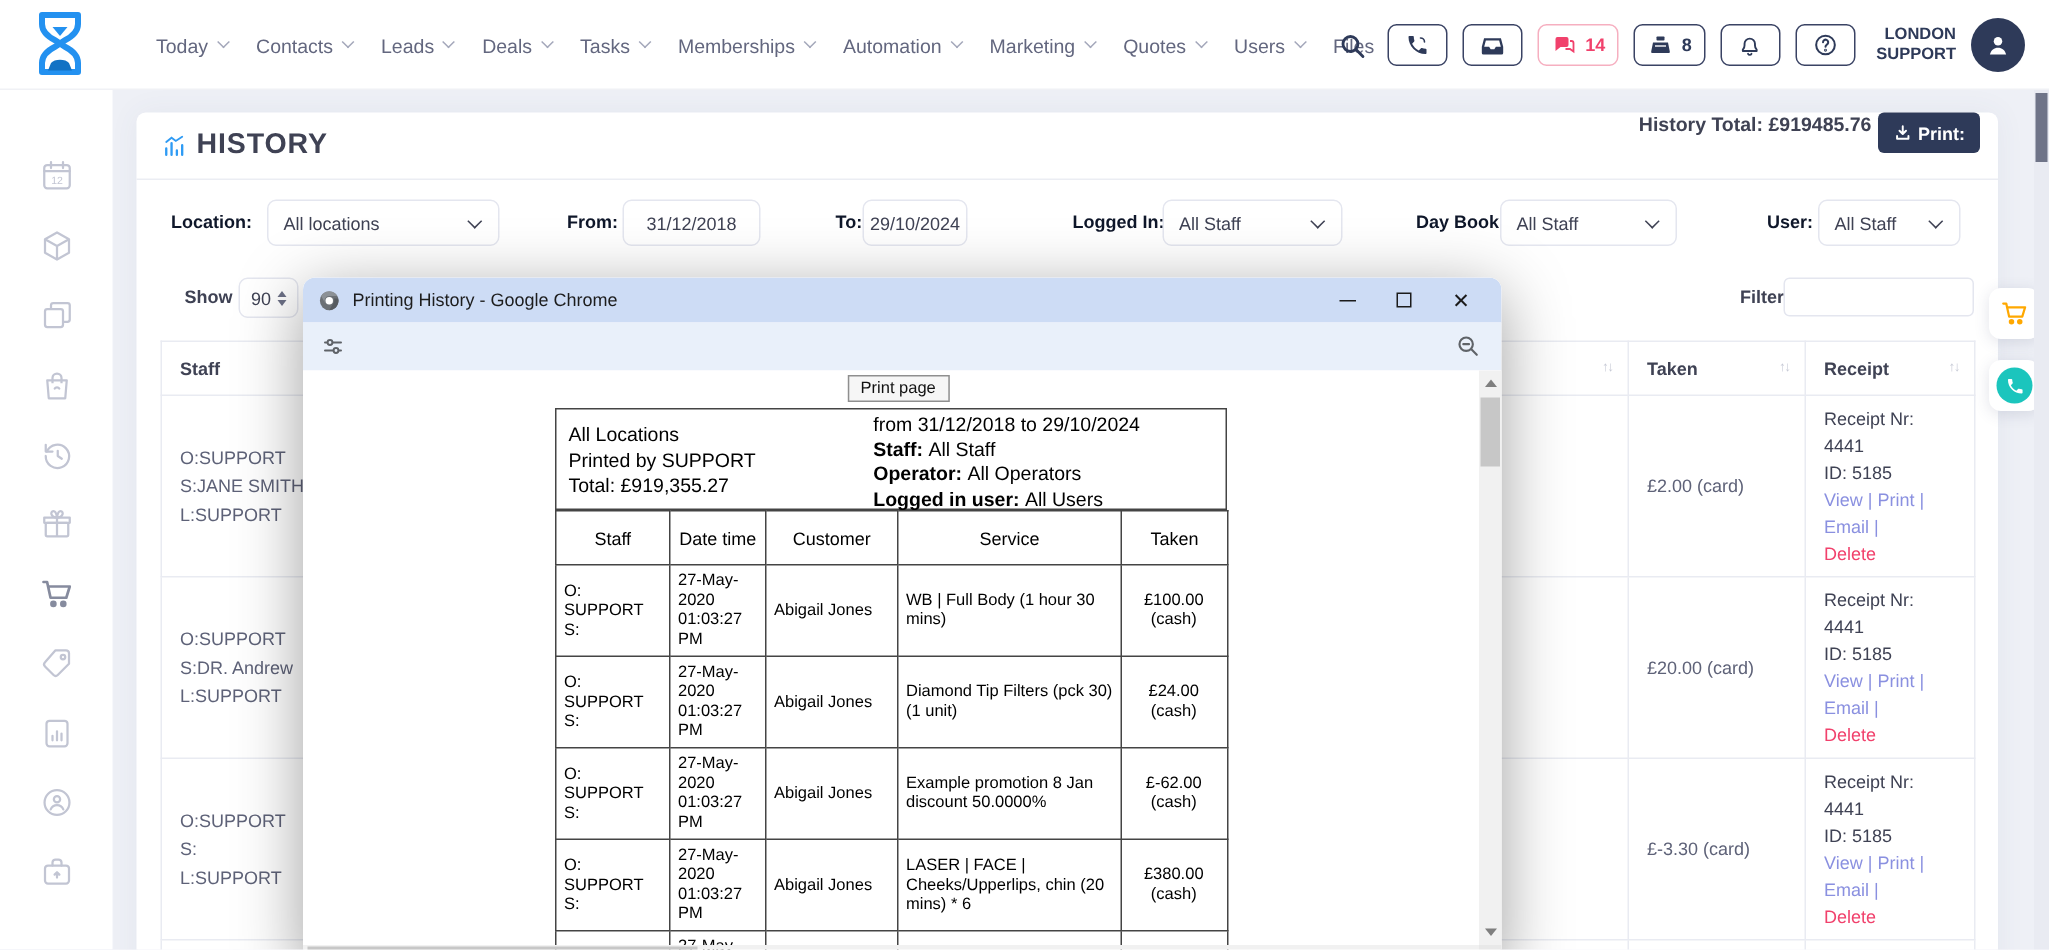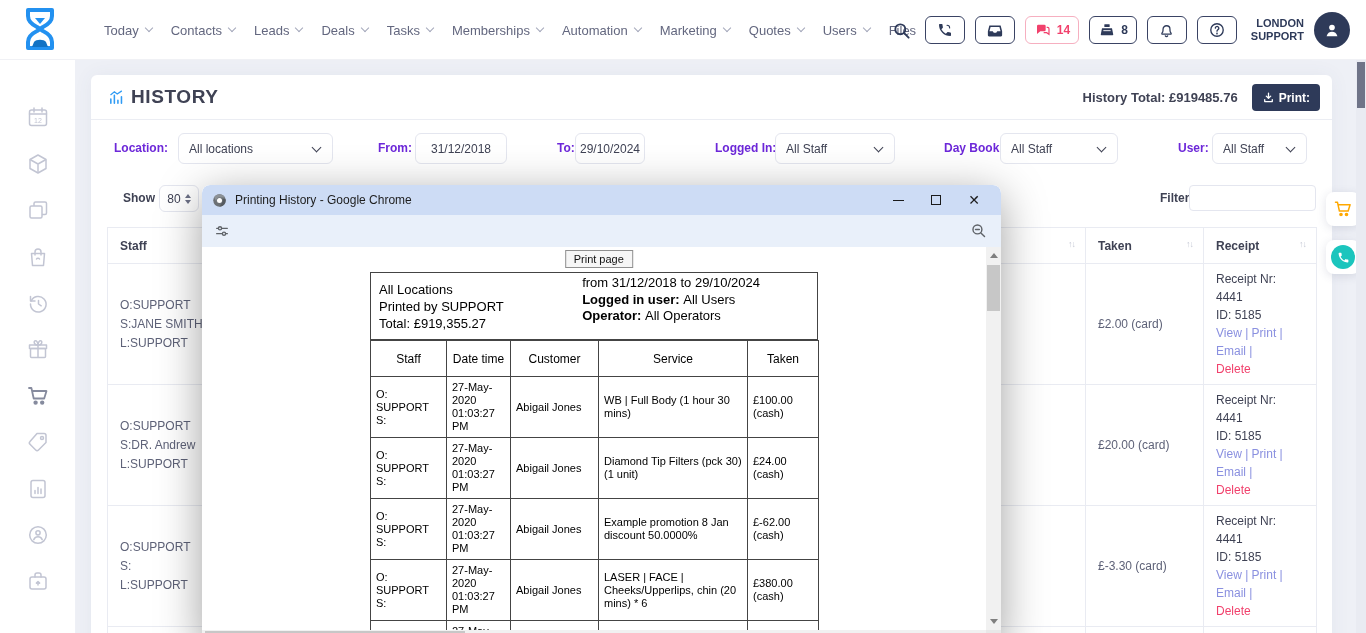--- a/index.html
+++ b/index.html
@@ -25,27 +25,27 @@
 
   
   .sidebar{position:absolute;left:0;top:60px;width:75px;height:573px;background:#fff;z-index:4}
   .side-ic{position:absolute;left:26px;width:24px;height:24px;cursor:pointer}
 
   
   .panel{position:absolute;left:91px;top:75px;width:1241px;height:600px;background:#fff;
     border-radius:6px;box-shadow:0 0 20px rgba(76,87,125,.06);z-index:1}
   .panel-head{position:relative;height:45px;border-bottom:1px solid #ebedf3;display:flex;align-items:center}
   .panel-title{font-size:19px;font-weight:700;color:#3f4254;letter-spacing:.6px;margin-left:6px}
-  .head-right{position:absolute;right:12px;top:0;height:45px;display:flex;align-items:center;gap:14px}
+  .head-right{position:absolute;right:12px;top:0;height:45px;display:flex;align-items:flex-start;gap:4px}
   .total-label{font-size:13px;font-weight:700;color:#3f4254}
   .print-btn{background:#2e3a59;color:#fff;font-size:12px;font-weight:700;border:none;border-radius:4px;
     height:27px;padding:0 10px;display:flex;align-items:center;gap:4px;cursor:pointer}
 
   .filters-row{position:absolute;left:0;top:58px;width:100%;height:31px}
-  .f-label{position:absolute;top:8px;font-size:12px;font-weight:700;color:#6d28d9}
+  .f-label{position:absolute;top:8px;font-size:12px;font-weight:700;color:#0f172a}
   .f-box{position:absolute;top:0;height:31px;border:1px solid #e4e6ef;border-radius:6px;background:#fff;
     font-size:12px;color:#3f4254;display:flex;align-items:center;padding:0 10px;cursor:pointer}
   .f-box.sel::after{content:"";width:6px;height:6px;border-right:1.6px solid #3f4254;border-bottom:1.6px solid #3f4254;
     transform:rotate(45deg);position:absolute;right:12px;top:10px}
   .f-box.inp{justify-content:center;cursor:text}
 
   .show-row{position:absolute;left:0;top:110px;width:100%;height:28px}
   .show-label{position:absolute;left:32px;top:6px;font-size:12px;color:#3f4254;font-weight:700}
   .show-select{position:absolute;left:68px;top:0;width:40px;height:27px;border:1px solid #e4e6ef;border-radius:6px;
     font-size:12px;color:#3f4254;display:flex;align-items:center;justify-content:center;gap:4px;cursor:pointer}
@@ -95,21 +95,21 @@
     padding:2px 8px;background:#f6f6f6;border:1px solid #8f8f8f;color:#111;cursor:pointer;font-family:"Liberation Sans",sans-serif}
   .summary-box{position:absolute;left:168px;top:25px;width:448px;height:68px;border:1px solid #444;display:flex}
   .sum-left{width:46%;padding:4px 8px;display:flex;flex-direction:column;justify-content:center}
   .sum-left div{font-size:13px;color:#000;line-height:17px}
   .sum-right{width:54%;padding:2px 6px}
   .sum-right div{font-size:13px;color:#000;line-height:16.5px}
   table.pop-table{position:absolute;left:168px;top:93px;width:448px;border-collapse:collapse;table-layout:fixed;background:#fff}
   .pop-table th,.pop-table td{border:1px solid #444;color:#000}
   .pop-table th{height:36px;font-size:12px;font-weight:400;text-align:center}
   .pop-table td{font-size:11px;padding:4px 5px;height:53px;line-height:13px;vertical-align:middle}
-  .pop-table td.t-right{text-align:left;padding-right:6px}
+  .pop-table td.t-right{text-align:center;padding-right:6px}
   
   .v-scroll{position:absolute;right:0;top:0;bottom:15px;width:15px;background:#f1f1f1}
   .v-up{position:absolute;left:4px;top:6px;width:0;height:0;border-left:4px solid transparent;border-right:4px solid transparent;border-bottom:5px solid #7f7f7f}
   .v-down{position:absolute;left:4px;bottom:6px;width:0;height:0;border-left:4px solid transparent;border-right:4px solid transparent;border-top:5px solid #7f7f7f}
   .v-thumb{position:absolute;left:1px;top:18px;width:13px;height:46px;background:#c7c7c7;cursor:grab}
   .h-scroll{position:absolute;left:0;right:15px;bottom:0;height:15px;background:#f1f1f1}
   .h-thumb{position:absolute;left:3px;top:1px;width:260px;height:13px;background:#c7c7c7;cursor:grab}
   .corner{position:absolute;right:0;bottom:0;width:15px;height:15px;background:#e8e8e8}
 
   svg{display:block}
@@ -349,21 +349,21 @@
       </div>
     <span class="f-label" style="left:1087px">User:</span>
     <div class="f-box sel" style="left:1121px;width:95px">
         <span>All Staff</span>
       </div>
   </div>
 
   <div class="show-row">
     <span class="show-label">Show</span>
     <div class="show-select">
-      <span>80</span>
+      <span>90</span>
       <span class="updown">
           <i class="u"></i>
           <i class="d"></i>
         </span>
     </div>
     <span class="entries-label">entries</span>
     <span class="filter-label">Filter</span>
     <input class="filter-input" value="" style="">
   </div>
 
@@ -487,22 +487,23 @@
   <div class="cw-content">
     <button class="print-page-btn">Print page</button>
     <div class="summary-box">
       <div class="sum-left">
           <div>All Locations</div>
           <div>Printed by SUPPORT</div>
           <div>Total: £919,355.27</div>
         </div>
       <div class="sum-right">
           <div>from 31/12/2018 to 29/10/2024</div>
+          <div><b>Staff: </b>All Staff</div>
+          <div><b>Operator: </b>All Operators</div>
           <div><b>Logged in user: </b>All Users</div>
-          <div><b>Operator: </b>All Operators</div>
         </div>
     </div>
     <table class="pop-table">
       <colgroup>
           <col style="width:76px">
           <col style="width:64px">
           <col style="width:88px">
           <col style="width:149px">
           <col style="width:71px">
         </colgroup>

